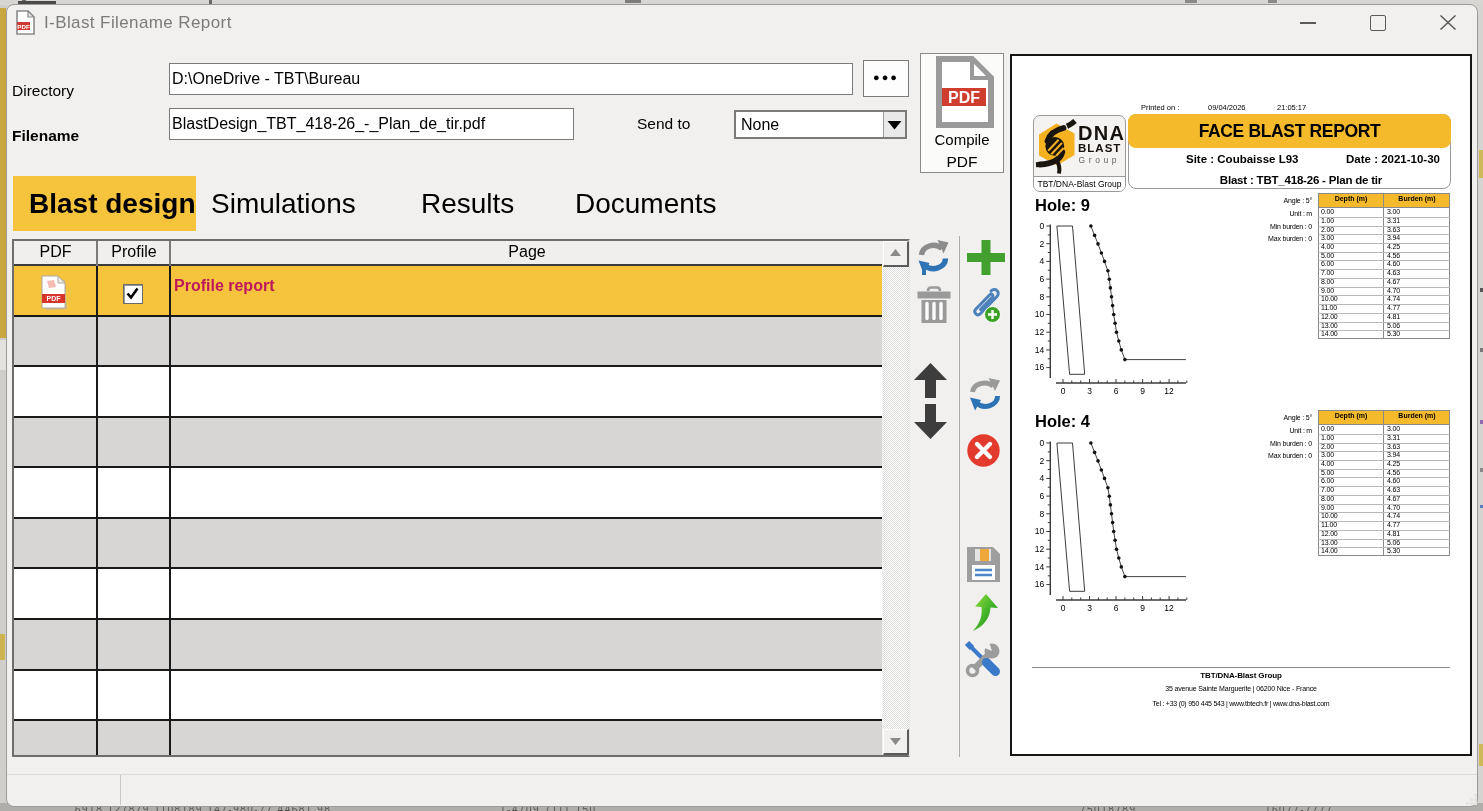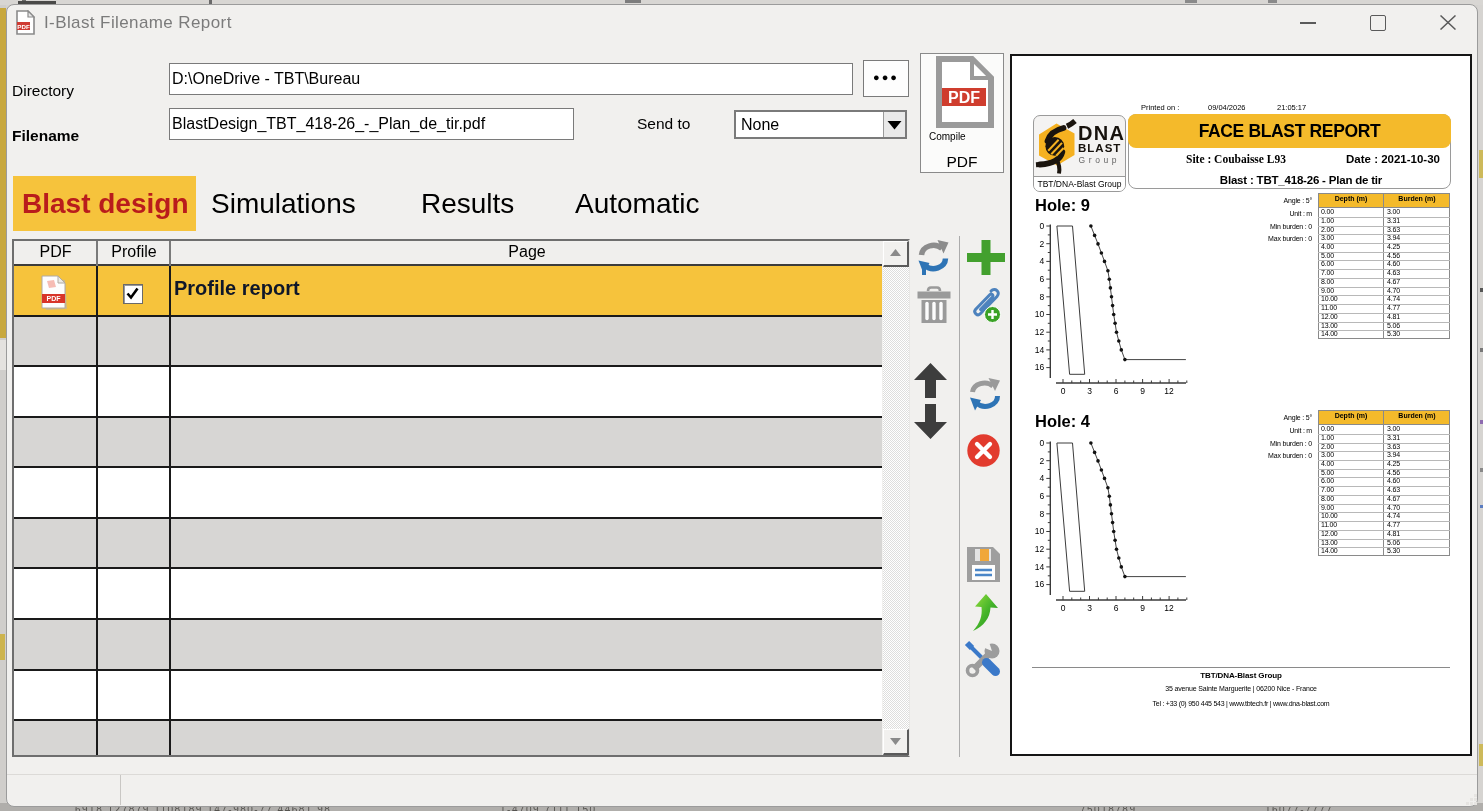--- a/index.html
+++ b/index.html
@@ -76,28 +76,28 @@
   </div>
 </div>
 
 <div class="abs" style="left:920px;top:53px;width:84px;height:120px;background:#fbfbfa;border:1px solid #8a8a8a;box-sizing:border-box;"></div>
 <svg class="abs" style="left:936px;top:56px;" width="58" height="72" viewBox="0 0 58 72">
   <path d="M3 3 L36 3 L55 22 L55 69 L3 69 Z" fill="#fff" stroke="#9a9a9a" stroke-width="6"></path>
   <path d="M36 3 L36 22 L55 22 Z" fill="#fff" stroke="#9a9a9a" stroke-width="4"></path>
   <rect x="6" y="32" width="44" height="18" fill="#cf3d2e"></rect>
   <text x="28" y="47" font-size="16" font-weight="bold" fill="#fff" text-anchor="middle" font-family="Liberation Sans">PDF</text>
 </svg>
-<div class="abs" style="left:920px;top:131px;width:84px;font-size:10px;color:#000;padding-left:9px;">Compile</div>
+<div class="abs" style="left:920px;top:131px;width:84px;text-align:center;font-size:15px;color:#000;">Compile</div>
 <div class="abs" style="left:920px;top:153px;width:84px;text-align:center;font-size:15.5px;color:#000;">PDF</div>
 
 <div class="abs" style="left:13px;top:176px;width:183px;height:55px;background:#f6c33c;"></div>
-<div class="abs" style="left:22px;top:188px;font-size:28px;font-weight:bold;color:#b91c1c;">Blast design</div>
+<div class="abs" style="left:29px;top:188px;font-size:28px;font-weight:bold;color:#000000;">Blast design</div>
 <div class="abs" style="left:211px;top:188px;font-size:28px;color:#000;">Simulations</div>
 <div class="abs" style="left:421px;top:188px;font-size:28px;color:#000;">Results</div>
-<div class="abs" style="left:575px;top:188px;font-size:28px;color:#000;">Automatic</div>
+<div class="abs" style="left:575px;top:188px;font-size:28px;color:#000;">Documents</div>
 
 <div class="abs" style="left:12px;top:239px;width:898px;height:518px;border:2px solid #6e6e6e;border-right:2px solid #e8e7e5;box-sizing:border-box;background:#f1f0ee;"></div>
 
 <div class="abs" style="left:14px;top:241px;width:868px;height:25px;background:#f0efed;border-bottom:2px solid #3c3c3c;box-sizing:border-box;"></div>
 <div class="abs" style="left:14px;top:243px;width:83px;text-align:center;font-size:16px;">PDF</div>
 <div class="abs" style="left:99px;top:243px;width:70px;text-align:center;font-size:16px;">Profile</div>
 <div class="abs" style="left:172px;top:243px;width:710px;text-align:center;font-size:16px;">Page</div>
 <div class="abs" style="left:96px;top:241px;width:2px;height:25px;background:#7a7a7a;"></div>
 <div class="abs" style="left:169px;top:241px;width:2px;height:25px;background:#7a7a7a;"></div>
 
@@ -121,21 +121,21 @@
   <path d="M17 1 L17 8 L24 8 Z" fill="#eceae6" stroke="#b0aaa2" stroke-width="1"></path>
   <path d="M6 6 L13 5 L15 12 L8 13 Z" fill="#f6bcb4"></path>
   <rect x="1" y="19" width="23" height="9" fill="#d8352a"></rect>
   <text x="12.5" y="26.4" font-size="7" font-weight="bold" fill="#fff" text-anchor="middle" font-family="Liberation Sans">PDF</text>
 </svg>
 <div class="abs" style="left:123px;top:284px;width:20px;height:20px;background:#fff;border:1px solid #6a6a6a;box-shadow:inset 1px 1px 0 #9a9a9a;box-sizing:border-box;">
   <svg width="18" height="18" viewBox="0 0 18 18">
       <path d="M3.5 8.5 L7 12.5 L13.5 3.5" stroke="#000" stroke-width="2.6" fill="none"></path>
     </svg>
 </div>
-<div class="abs" style="left:174px;top:277px;font-size:20px;font-weight:bold;color:#0f172a;">Profile report</div>
+<div class="abs" style="left:174px;top:277px;font-size:16px;font-weight:bold;color:#be185d;">Profile report</div>
 
 <div class="abs" style="left:883px;top:241px;width:26px;height:514px;background:#f1f0ee;background-image:conic-gradient(#fff 25%,#dededd 0 50%,#fff 0 75%,#dededd 0);background-size:2px 2px;"></div>
 <div class="abs" style="left:883px;top:241px;width:26px;height:26px;background:#f1f0ee;border-right:2px solid #5a5a5a;border-bottom:2px solid #5a5a5a;border-top:1px solid #fff;border-left:1px solid #fff;box-sizing:border-box;">
   <svg width="23" height="23" viewBox="0 0 23 23">
       <path d="M11.5 7 L17 14 L6 14 Z" fill="#8a8a8a"></path>
     </svg>
 </div>
 <div class="abs" style="left:883px;top:729px;width:26px;height:26px;background:#f1f0ee;border-right:2px solid #5a5a5a;border-bottom:2px solid #5a5a5a;border-top:1px solid #fff;border-left:1px solid #fff;box-sizing:border-box;">
   <svg width="23" height="23" viewBox="0 0 23 23">
       <path d="M11.5 15 L17 8 L6 8 Z" fill="#8a8a8a"></path>
@@ -212,21 +212,21 @@
   <path d="M22.5 22.5 L31.5 31.5" stroke="#3b79c9" stroke-width="9" stroke-linecap="round"></path>
 </svg>
 
 <div class="abs" style="left:1010px;top:54px;width:462px;height:702px;background:#fff;border:2px solid #151515;box-sizing:border-box;"></div>
 <div class="abs" style="left:1141px;top:102.5px;font-size:7.5px;">Printed on :</div>
 <div class="abs" style="left:1208px;top:102.5px;font-size:7.5px;">09/04/2026</div>
 <div class="abs" style="left:1277px;top:102.5px;font-size:7.5px;">21:05:17</div>
 <div class="abs" style="left:1128px;top:114px;width:323px;height:75px;background:#fff;border:1px solid #9a9a9a;border-radius:8px;box-sizing:border-box;"></div>
 <div class="abs" style="left:1128px;top:114px;width:323px;height:34px;background:#f4ba2b;border-radius:8px;"></div>
 <div class="abs" style="left:1128px;top:114px;width:323px;height:34px;line-height:34px;text-align:center;font-size:17.5px;letter-spacing:-0.35px;font-weight:bold;">FACE BLAST REPORT</div>
-<div class="abs" style="left:1186px;top:153px;font-size:11.5px;font-weight:bold;font-family:Liberation Serif, serif;">Site : Coubaisse L93</div>
+<div class="abs" style="left:1186px;top:153px;font-size:11.5px;font-weight:bold;">Site : Coubaisse L93</div>
 <div class="abs" style="left:1320px;top:153px;width:120px;text-align:right;font-size:11.5px;font-weight:bold;">Date : 2021-10-30</div>
 <div class="abs" style="left:1128px;top:174px;width:346px;text-align:center;font-size:11.5px;letter-spacing:-0.2px;font-weight:bold;">Blast : TBT_418-26 - Plan de tir</div>
 <div class="abs" style="left:1033px;top:115px;width:93px;height:77px;background:#f4f3f2;border:1px solid #9a9a9a;border-radius:7px;box-sizing:border-box;"></div>
 <div class="abs" style="left:1033px;top:176px;width:93px;height:1px;background:#9a9a9a;"></div>
 <div class="abs" style="left:1034px;top:177px;width:91px;height:14px;background:#fff;border-radius:0 0 6px 6px;"></div>
 <div class="abs" style="left:1033px;top:179px;width:93px;text-align:center;font-size:8.5px;">TBT/DNA-Blast Group</div>
 <svg class="abs" style="left:1033px;top:115px;" width="93" height="77" viewBox="0 0 93 77">
 <polygon points="23.5,8.5 41.5,18.5 41.5,40 24,50.5 6,40.5 6,19.5" fill="#f5b120"></polygon>
 <g fill="none" stroke="#1a140e">
 <path d="M14.5 26 C16.5 19.5 22 15 30.5 13" stroke-width="5.8" stroke-linecap="round"></path>

